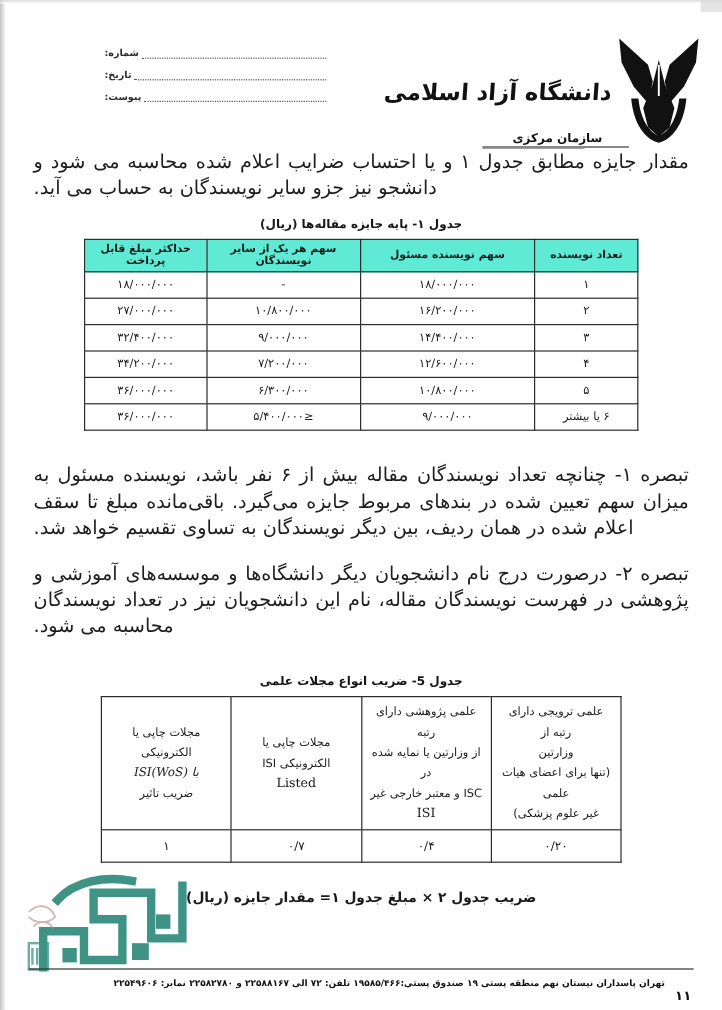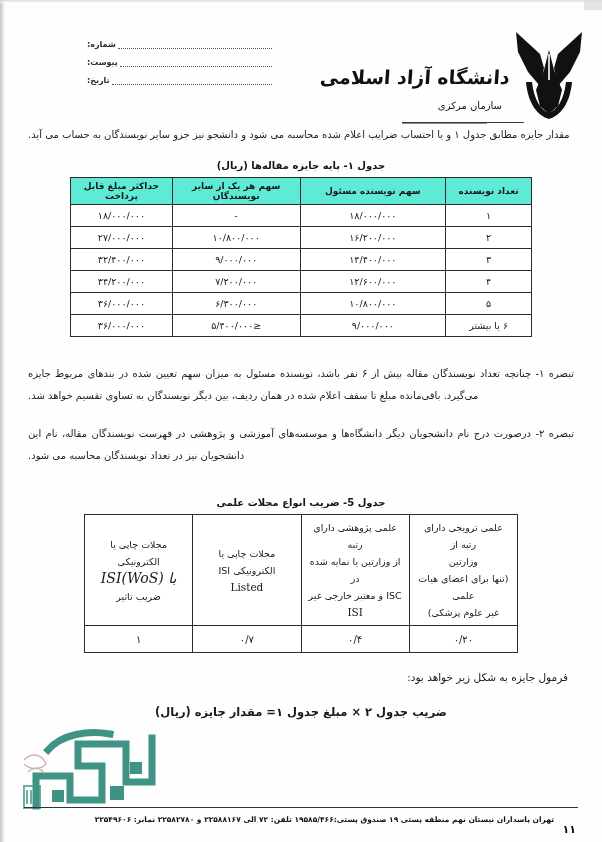--- a/index.html
+++ b/index.html
@@ -102,23 +102,23 @@
     font-size: 19px;
     font-weight: bold;
     white-space: nowrap;
     letter-spacing: 0px;
     color: #111;
     transform: skewX(-4deg);
   }
   .lh-org {
     position: absolute;
     right: 88px;
-    top: 82px;
+    top: 92px;
     font-size: 10px;
-    font-weight: normal;
+    font-weight: bold;
     white-space: nowrap;
     color: #111;
   }
   .lh-rule {
     position: absolute;
     left: 22px;
     right: 66px;
     top: 104px;
     height: 1px;
     background: #3a3a3a;
@@ -133,21 +133,21 @@
 
   
   .content {
     position: absolute;
     top: 124px;
     right: 28px;
     left: 28px;
   }
   p.para {
     margin: 0 0 10px 0;
-    font-size: 10px;
+    font-size: 16px;
     line-height: 22px;
     text-align: justify;
     text-align-last: left;
     color: #1d1d1d;
   }
   p.para.intro { margin-bottom: 14px; }
 
   .tbl-caption {
     text-align: center;
     font-size: 10px;
@@ -203,21 +203,21 @@
   #table-two td {
     font-size: 10px;
     height: 22px;
     padding: 2px;
     letter-spacing: .4px;
   }
   #table-two col { width: 25%; }
   .ital-lat {
     font-style: italic;
     font-family: "DejaVu Serif", "Liberation Serif", serif;
-    font-size: 14px;
+    font-size: 10px;
   }
   .lat {
     font-family: "DejaVu Serif", "Liberation Serif", serif;
     font-style: normal;
     font-size: 10.5px;
   }
 
   
   .formula-lead {
     margin-top: 18px;
@@ -285,25 +285,25 @@
 
   <div class="letterhead">
 
     <div class="lh-fields">
       <div class="lh-row">
         <span class="lh-dots"></span>
         <span class="lh-label">شماره:</span>
       </div>
       <div class="lh-row">
         <span class="lh-dots"></span>
-        <span class="lh-label">پیوست:</span>
+        <span class="lh-label">تاریخ:</span>
       </div>
       <div class="lh-row">
         <span class="lh-dots"></span>
-        <span class="lh-label">تاریخ:</span>
+        <span class="lh-label">پیوست:</span>
       </div>
     </div>
 
     <div class="lh-brand">
       <svg class="lh-logo" viewBox="0 0 78 100">
         <g fill="#111111">
 
           <path d="M6 12 L30 34 L34 48 L30 66 L18 52 L8 32 Z"></path>
 
           <path d="M72 12 L48 34 L44 48 L48 66 L60 52 L70 32 Z"></path>
@@ -423,21 +423,20 @@
       <tbody>
         <tr>
           <td>۰/۲۰</td>
           <td>۰/۴</td>
           <td>۰/۷</td>
           <td>۱</td>
         </tr>
       </tbody>
     </table>
 
-    <div class="formula-lead">فرمول جایزه به شکل زیر خواهد بود:</div>
     <div class="formula">ضریب جدول ۲ × مبلغ جدول ۱= مقدار جایزه (ریال)</div>
   </div>
 
   <svg class="watermark" viewBox="0 0 150 104">
     <g fill="none" stroke="#2e8b7a" stroke-width="7" stroke-linecap="square" stroke-linejoin="miter">
       <path d="M18 86 L18 56 L52 56 L52 80 L84 80 L84 46 L60 46 L60 24 L108 24 L108 62 L134 62 L134 18"></path>
       <path d="M30 30 C44 14 70 10 92 14"></path>
     </g>
     <g fill="#2e8b7a">
       <rect x="92" y="66" width="14" height="14"></rect>

